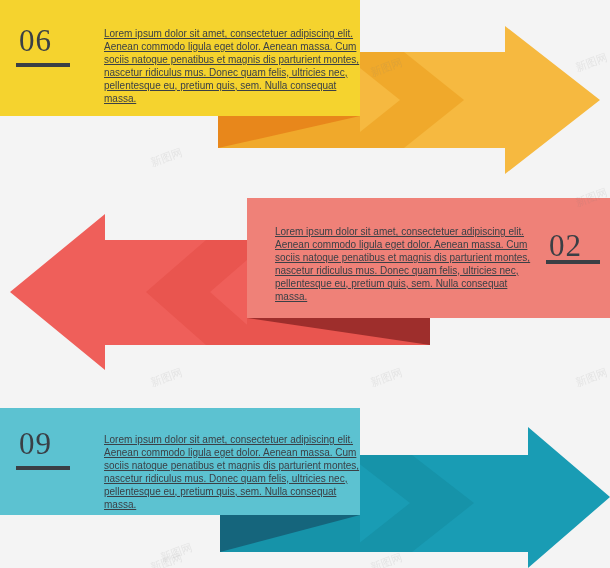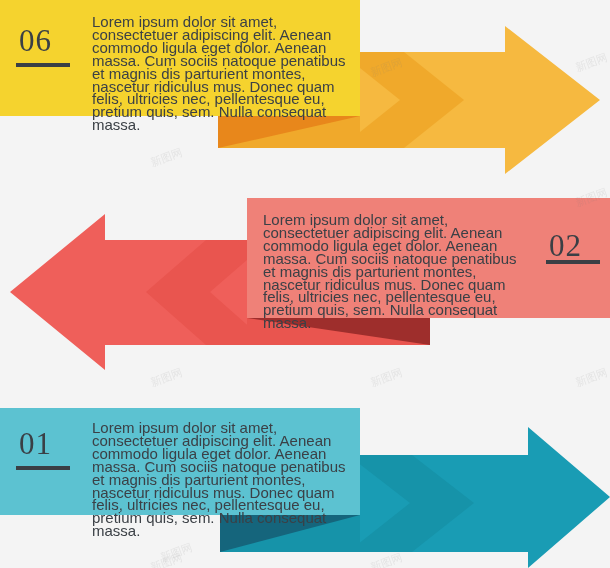--- a/index.html
+++ b/index.html
@@ -34,26 +34,27 @@
 
   .num-01{left:19px;top:25px;}
   .rule-01{left:16px;top:63px;width:54px;}
   .num-02{left:549px;top:230px;}
   .rule-02{left:546px;top:260px;width:54px;}
   .num-03{left:19px;top:428px;}
   .rule-03{left:16px;top:466px;width:54px;}
 
   .body-text{
     position:absolute;
-    font-size:15px;
+    font-size:10px;
     line-height:12.9px;
     color:#3b4046;
     font-family:"Liberation Sans",sans-serif;
-    margin:4px;
+    margin:16px;
     text-align:left;
+    text-decoration:underline;
   }
   .text-01{left:88px;top:12px;width:262px;}
   .text-02{left:259px;top:210px;width:262px;}
   .text-03{left:88px;top:418px;width:262px;}
 
   .wm{
     position:absolute;
     color:rgba(120,120,120,.13);
     font-size:11px;
     font-family:"DejaVu Sans",sans-serif;
@@ -102,21 +103,21 @@
   <div class="num num-01">06</div>
   <div class="num-rule rule-01"></div>
   <p class="body-text text-01">Lorem ipsum dolor sit amet, consectetuer adipiscing elit. Aenean commodo ligula eget dolor. Aenean massa. Cum sociis natoque penatibus et magnis dis parturient montes, nascetur ridiculus mus. Donec quam felis, ultricies nec, pellentesque eu, pretium quis, sem. Nulla consequat massa.</p>
 
   <div class="card card-02"></div>
   <div class="num num-02">02</div>
   <div class="num-rule rule-02"></div>
   <p class="body-text text-02">Lorem ipsum dolor sit amet, consectetuer adipiscing elit. Aenean commodo ligula eget dolor. Aenean massa. Cum sociis natoque penatibus et magnis dis parturient montes, nascetur ridiculus mus. Donec quam felis, ultricies nec, pellentesque eu, pretium quis, sem. Nulla consequat massa.</p>
 
   <div class="card card-03"></div>
-  <div class="num num-03">01</div>
+  <div class="num num-03">09</div>
   <div class="num-rule rule-03"></div>
   <p class="body-text text-03">Lorem ipsum dolor sit amet, consectetuer adipiscing elit. Aenean commodo ligula eget dolor. Aenean massa. Cum sociis natoque penatibus et magnis dis parturient montes, nascetur ridiculus mus. Donec quam felis, ultricies nec, pellentesque eu, pretium quis, sem. Nulla consequat massa.</p>
 
   <div class="wm" style="left:150px;top:150px;">新图网</div>
   <div class="wm" style="left:370px;top:60px;">新图网</div>
   <div class="wm" style="left:575px;top:55px;">新图网</div>
   <div class="wm" style="left:150px;top:370px;">新图网</div>
   <div class="wm" style="left:370px;top:370px;">新图网</div>
   <div class="wm" style="left:575px;top:370px;">新图网</div>
   <div class="wm" style="left:150px;top:555px;">新图网</div>

